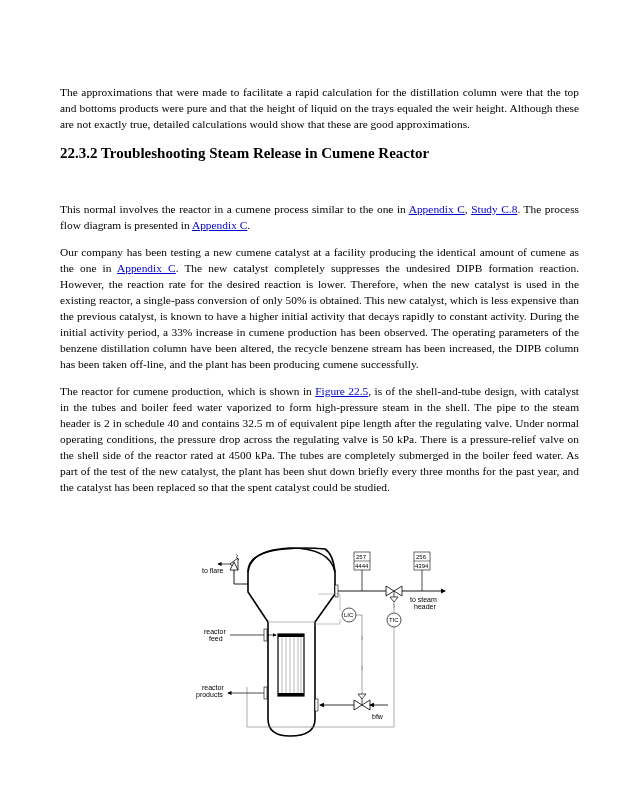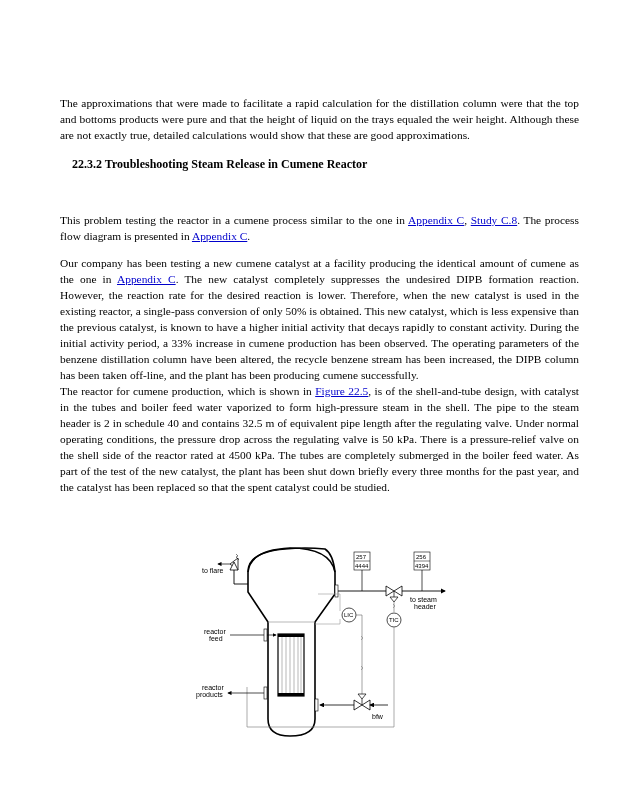--- a/index.html
+++ b/index.html
@@ -1,40 +1,40 @@
 <!DOCTYPE html>
 <html><head>
   <meta charset="utf-8">
   <style>
     html, body { margin: 0; padding: 0; background: #ffffff; }
     body { width: 635px; height: 800px; position: relative; overflow: hidden;
            font-family: "Liberation Serif", "DejaVu Serif", serif; color: #000; }
-    .page { position: absolute; left: 60px; top: 95px; width: 519px; }
+    .page { position: absolute; left: 60px; top: 84px; width: 519px; }
     p { margin: 0; font-size: 11.4px; line-height: 16px; text-align: justify; }
     .p1 { margin-bottom: 13px; }
-    h3 { margin: 12px; font-size: 12px; font-weight: bold; line-height: 16px; margin-bottom: 40px; }
+    h3 { margin: 0; font-size: 15px; font-weight: bold; line-height: 16px; margin-bottom: 40px; }
     .p2 { margin-bottom: 11px; }
-    .p3 { }
+    .p3 { margin-bottom: 11px; }
     .p4 { margin-bottom: 11px; }
     .caption { font-size: 11.4px; line-height: 16px; }
     .caption b { font-weight: bold; }
     a { color: #0000cc; text-decoration: underline; }
     .figure { position: absolute; left: 190px; top: 544px; width: 260px; height: 196px; }
     .figure svg { display: block; }
     .figure text { font-family: "Liberation Sans", "DejaVu Sans", sans-serif; font-size: 7px; fill: #000; }
     .figure .small { font-size: 6px; }
   </style>
 </head>
 <body>
 
 <div class="page">
   <p class="p1">The approximations that were made to facilitate a rapid calculation for the distillation column were that the top and bottoms products were pure and that the height of liquid on the trays equaled the weir height. Although these are not exactly true, detailed calculations would show that these are good approximations.</p>
   <h3>22.3.2 Troubleshooting Steam Release in Cumene Reactor</h3>
 
-  <p class="p2"><span>This problem testing the reactor in a cumene process similar to the one in </span><a href="#">Appendix C</a><span>, </span><a href="#">Study C.8</a><span>. The process flow diagram is presented in </span><a href="#">Appendix C</a><span>.</span></p>
+  <p class="p2"><span>This normal involves the reactor in a cumene process similar to the one in </span><a href="#">Appendix C</a><span>, </span><a href="#">Study C.8</a><span>. The process flow diagram is presented in </span><a href="#">Appendix C</a><span>.</span></p>
 
   <p class="p3"><span>Our company has been testing a new cumene catalyst at a facility producing the identical amount of cumene as the one in </span><a href="#">Appendix C</a><span>. The new catalyst completely suppresses the undesired DIPB formation reaction. However, the reaction rate for the desired reaction is lower. Therefore, when the new catalyst is used in the existing reactor, a single-pass conversion of only 50% is obtained. This new catalyst, which is less expensive than the previous catalyst, is known to have a higher initial activity that decays rapidly to constant activity. During the initial activity period, a 33% increase in cumene production has been observed. The operating parameters of the benzene distillation column have been altered, the recycle benzene stream has been increased, the DIPB column has been taken off-line, and the plant has been producing cumene successfully.</span></p>
 
   <p class="p4"><span>The reactor for cumene production, which is shown in </span><a href="#">Figure 22.5</a><span>, is of the shell-and-tube design, with catalyst in the tubes and boiler feed water vaporized to form high-pressure steam in the shell. The pipe to the steam header is 2 in schedule 40 and contains 32.5 m of equivalent pipe length after the regulating valve. Under normal operating conditions, the pressure drop across the regulating valve is 50 kPa. There is a pressure-relief valve on the shell side of the reactor rated at 4500 kPa. The tubes are completely submerged in the boiler feed water. As part of the test of the new catalyst, the plant has been shut down briefly every three months for the past year, and the catalyst has been replaced so that the spent catalyst could be studied.</span></p>
 
 </div>
 
 <div class="figure">
   <svg width="260" height="196" viewBox="0 0 260 196" xmlns="http://www.w3.org/2000/svg">
     <defs>

